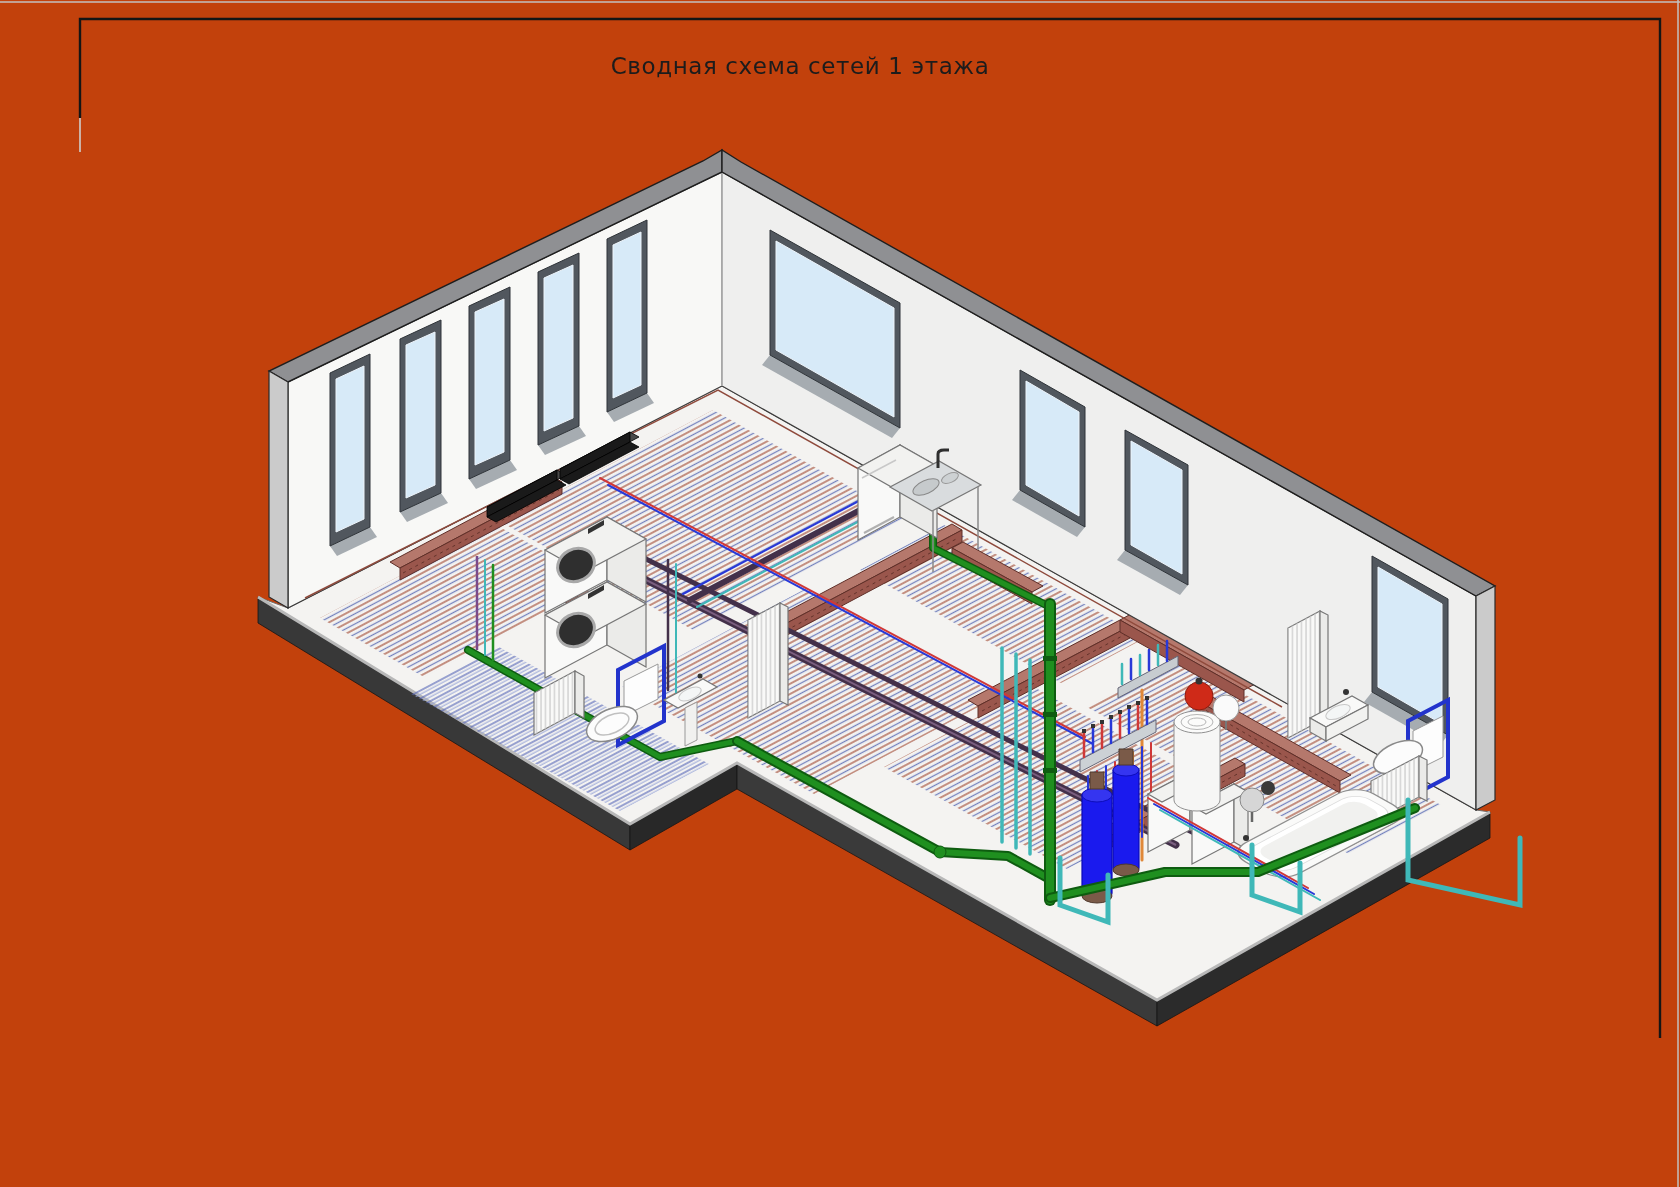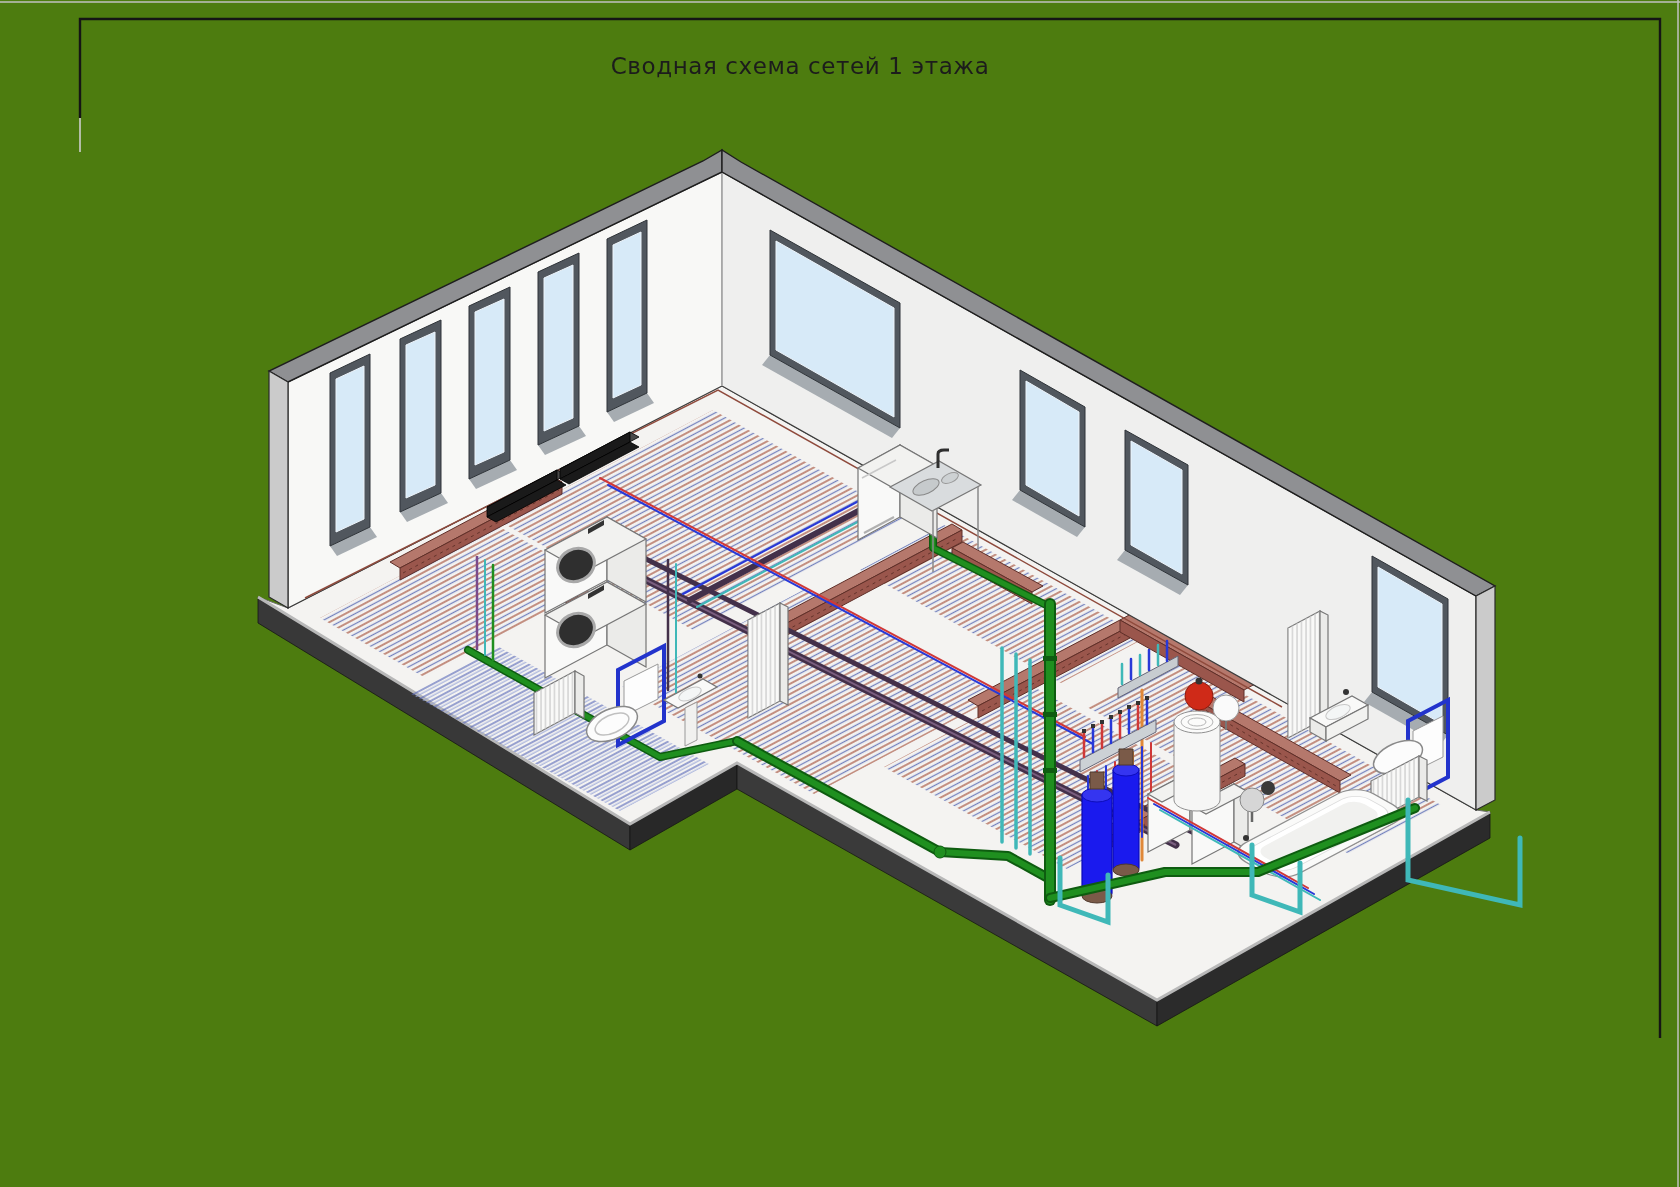--- a/index.html
+++ b/index.html
@@ -1,16 +1,16 @@
 <!DOCTYPE html>
 <html style="--c-wall_face_left: #f8f8f6; --c-wall_face_right: #efefee; --c-wall_top_band: #8f9093; --c-wall_end_cap: #cbcbcb; --c-glass: #d7eaf8; --c-window_frame: #51575e; --c-window_reveal: #a6acb1; --c-floor: #f4f3f1; --c-slab_side: #333333; --c-slab_bevel: #b8b8b8; --c-heating_supply: #a85843; --c-heating_return: #7381bd; --c-sewage: #1f8f1f; --c-sewage_dark: #0e5c10; --c-cold_water: #3fb8b8; --c-hot_water: #d03838; --c-blue_pipe: #2838d8; --c-orange_pipe: #e08838; --c-purple_bundle: #43304a; --c-brick: #9a564c; --c-brick_top: #b5786c; --c-tank_blue: #1a1aee; --c-tank_cap: #7a5a48; --c-expansion_red: #cf2a18; --c-frame_blue: #2233cc; --c-convector_black: #1a1a1a;"><head>
 <meta charset="utf-8">
 <style>
   html,body{margin:0;padding:0;background:#fff;}
-  .sheet{position:relative;width:1680px;height:1187px;background:#4d7c0f;overflow:hidden;
+  .sheet{position:relative;width:1680px;height:1187px;background:#c2410c;overflow:hidden;
          font-family:"DejaVu Sans", sans-serif;}
   svg{display:block}
   .title{font-family:"DejaVu Sans", sans-serif;font-size:23px;letter-spacing:.6px;fill:#1c1c1c;}
   
   .wall-left{fill:var(--c-wall_face_left);stroke:#3c3c3c;stroke-width:1.2}
   .wall-right{fill:var(--c-wall_face_right);stroke:#3c3c3c;stroke-width:1.2}
   .wall-band{fill:var(--c-wall_top_band);stroke:#1e1e1e;stroke-width:1.4}
   .wall-cap{fill:var(--c-wall_end_cap);stroke:#2a2a2a;stroke-width:1.2}
   .floor{fill:var(--c-floor);stroke:#6f6f6f;stroke-width:1}
   .slab-side{stroke:#151515;stroke-width:.8}

